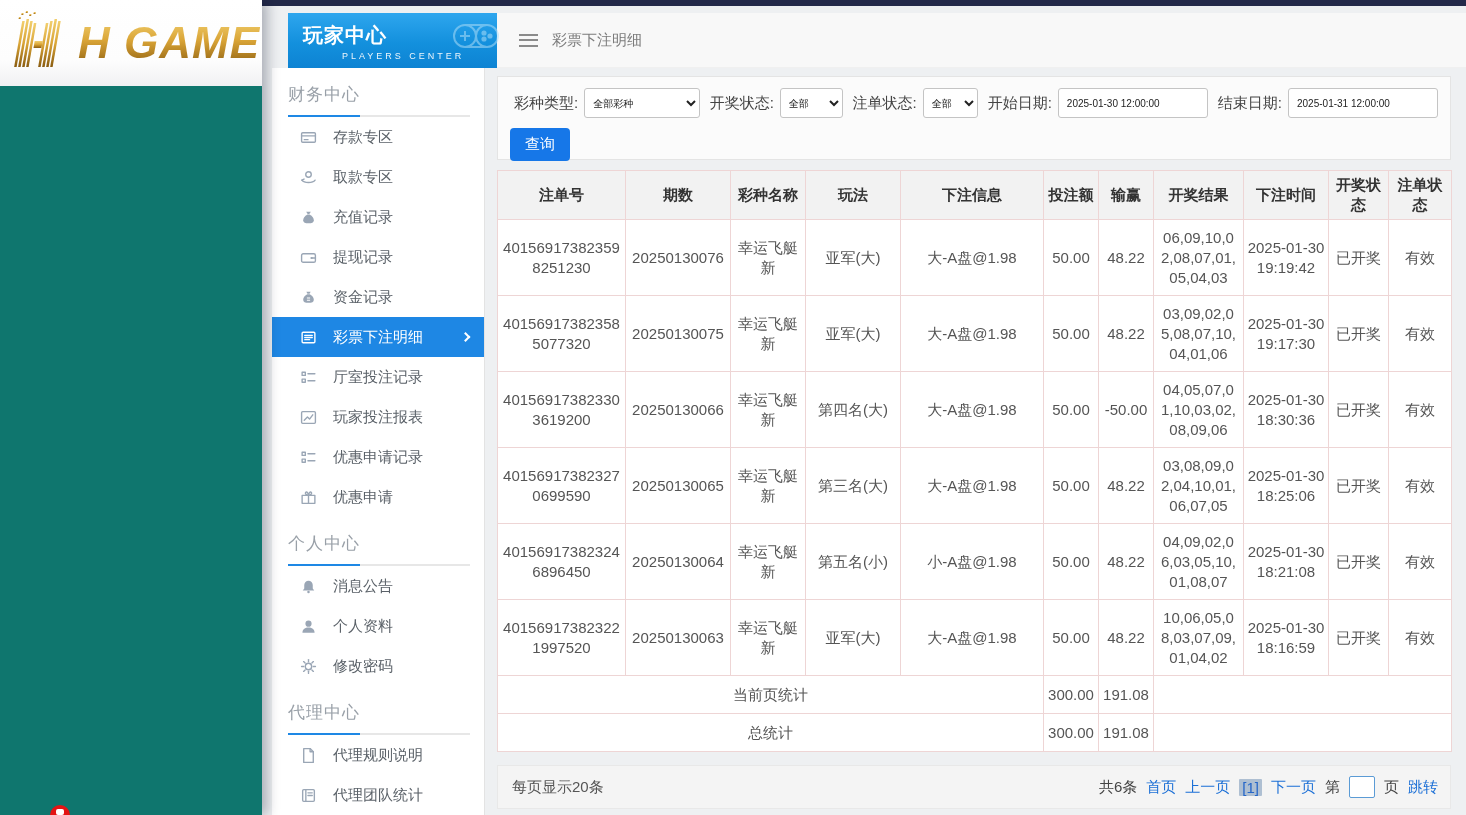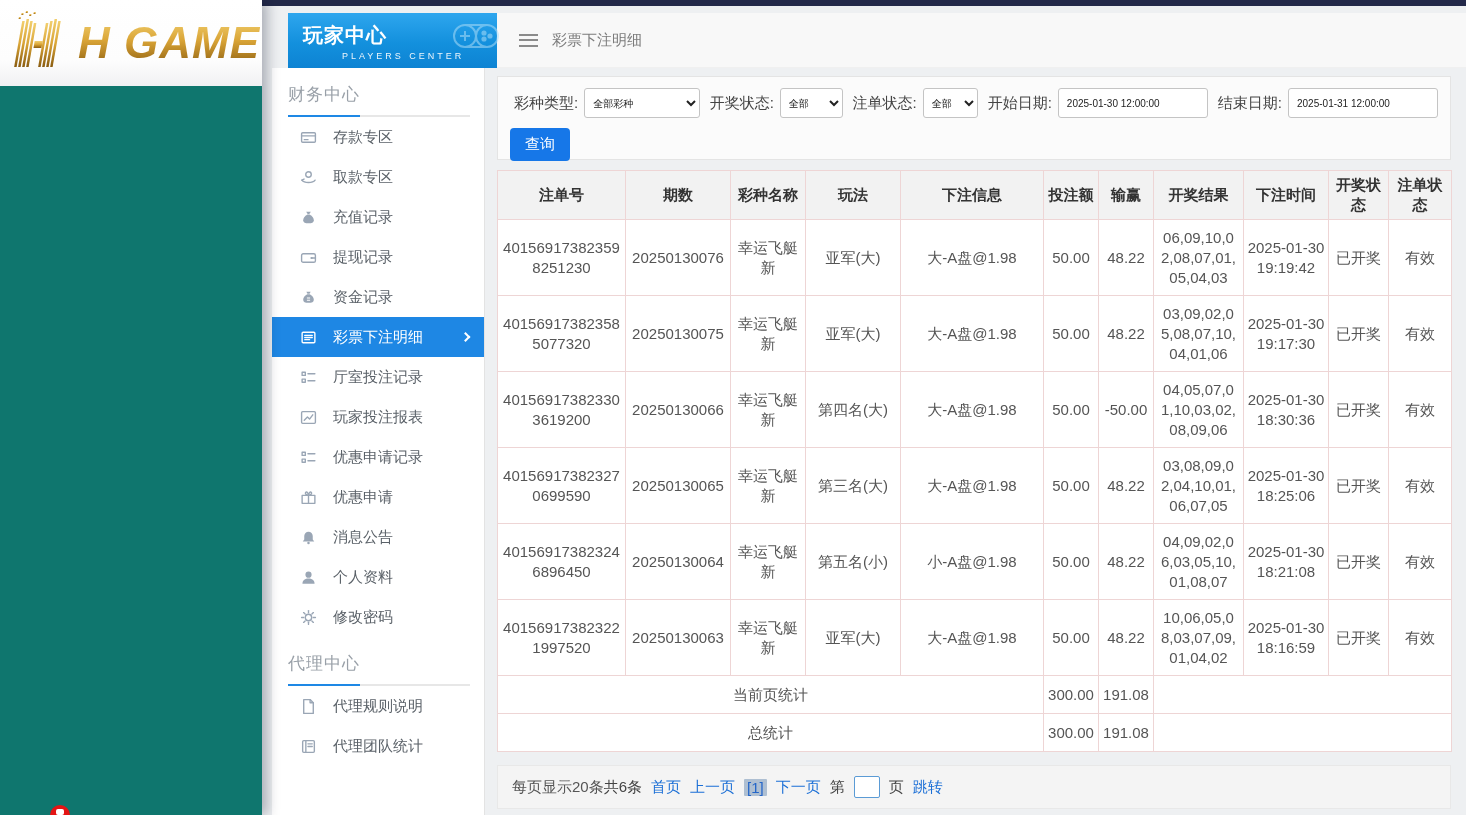--- a/index.html
+++ b/index.html
@@ -111,21 +111,21 @@
   }
   th { background:#f2f2f2; color:#333; font-weight:bold; height:41px; padding:4px 2px; }
   tr.data-row { height:76px; }
   tr.sum-row  { height:38px; }
   tr.sum-row td { color:#555; }
   table { border-bottom:1px solid #dcdcdc; }
 
   
   .pager {
     margin-top:13px; height:44px; background:#f4f4f4; border:1px solid #e8e8e8;
-    display:flex; align-items:center; padding:0 12px 0 14px;
+    display:flex; align-items:center; justify-content:space-between; padding:0 12px 0 14px;
     font-size:15px; color:#555;
   }
   .pg-right { display:flex; align-items:center; gap:9px; }
   .pg-right a { color:#1b6fd6; text-decoration:none; cursor:pointer; }
   .pg-cur { background:#aebfd2; color:#2566c8; padding:0 3px; border-radius:1px; }
   .pg-input { width:26px; height:22px; border:1px solid #5b9bd5; border-radius:2px; background:#fff; }
   .pg-plain { color:#444; }
 </style>
 </head>
 <body>
@@ -298,20 +298,24 @@
       <span class="icn">
           <svg viewBox="0 0 16 16">
             <rect class="st" x="2" y="6" width="12" height="7.5"></rect>
             <line class="st" x1="8" y1="6" x2="8" y2="13.5"></line>
             <path class="st" d="M8 6C5.2 6 4.2 3.2 6 2.8 7.4 2.5 8 6 8 6s.6-3.5 2-3.2c1.8.4.8 3.2-2 3.2z"></path>
           </svg>
         </span>
       <span class="lbl">优惠申请</span>
     </div>
 
+    <div class="s-sec">
+      <div class="s-sec-t">个人中心</div>
+      <div class="s-sec-rule"></div>
+    </div>
 
     <div class="s-item">
       <span class="icn">
           <svg viewBox="0 0 16 16">
             <path class="fl" d="M8 2.6a4 4 0 0 1 4 4v3.2l1.4 1.9H2.6L4 9.8V6.6a4 4 0 0 1 4-4z"></path>
             <circle class="fl" cx="8" cy="13.2" r="1.2"></circle>
           </svg>
         </span>
       <span class="lbl">消息公告</span>
     </div>

